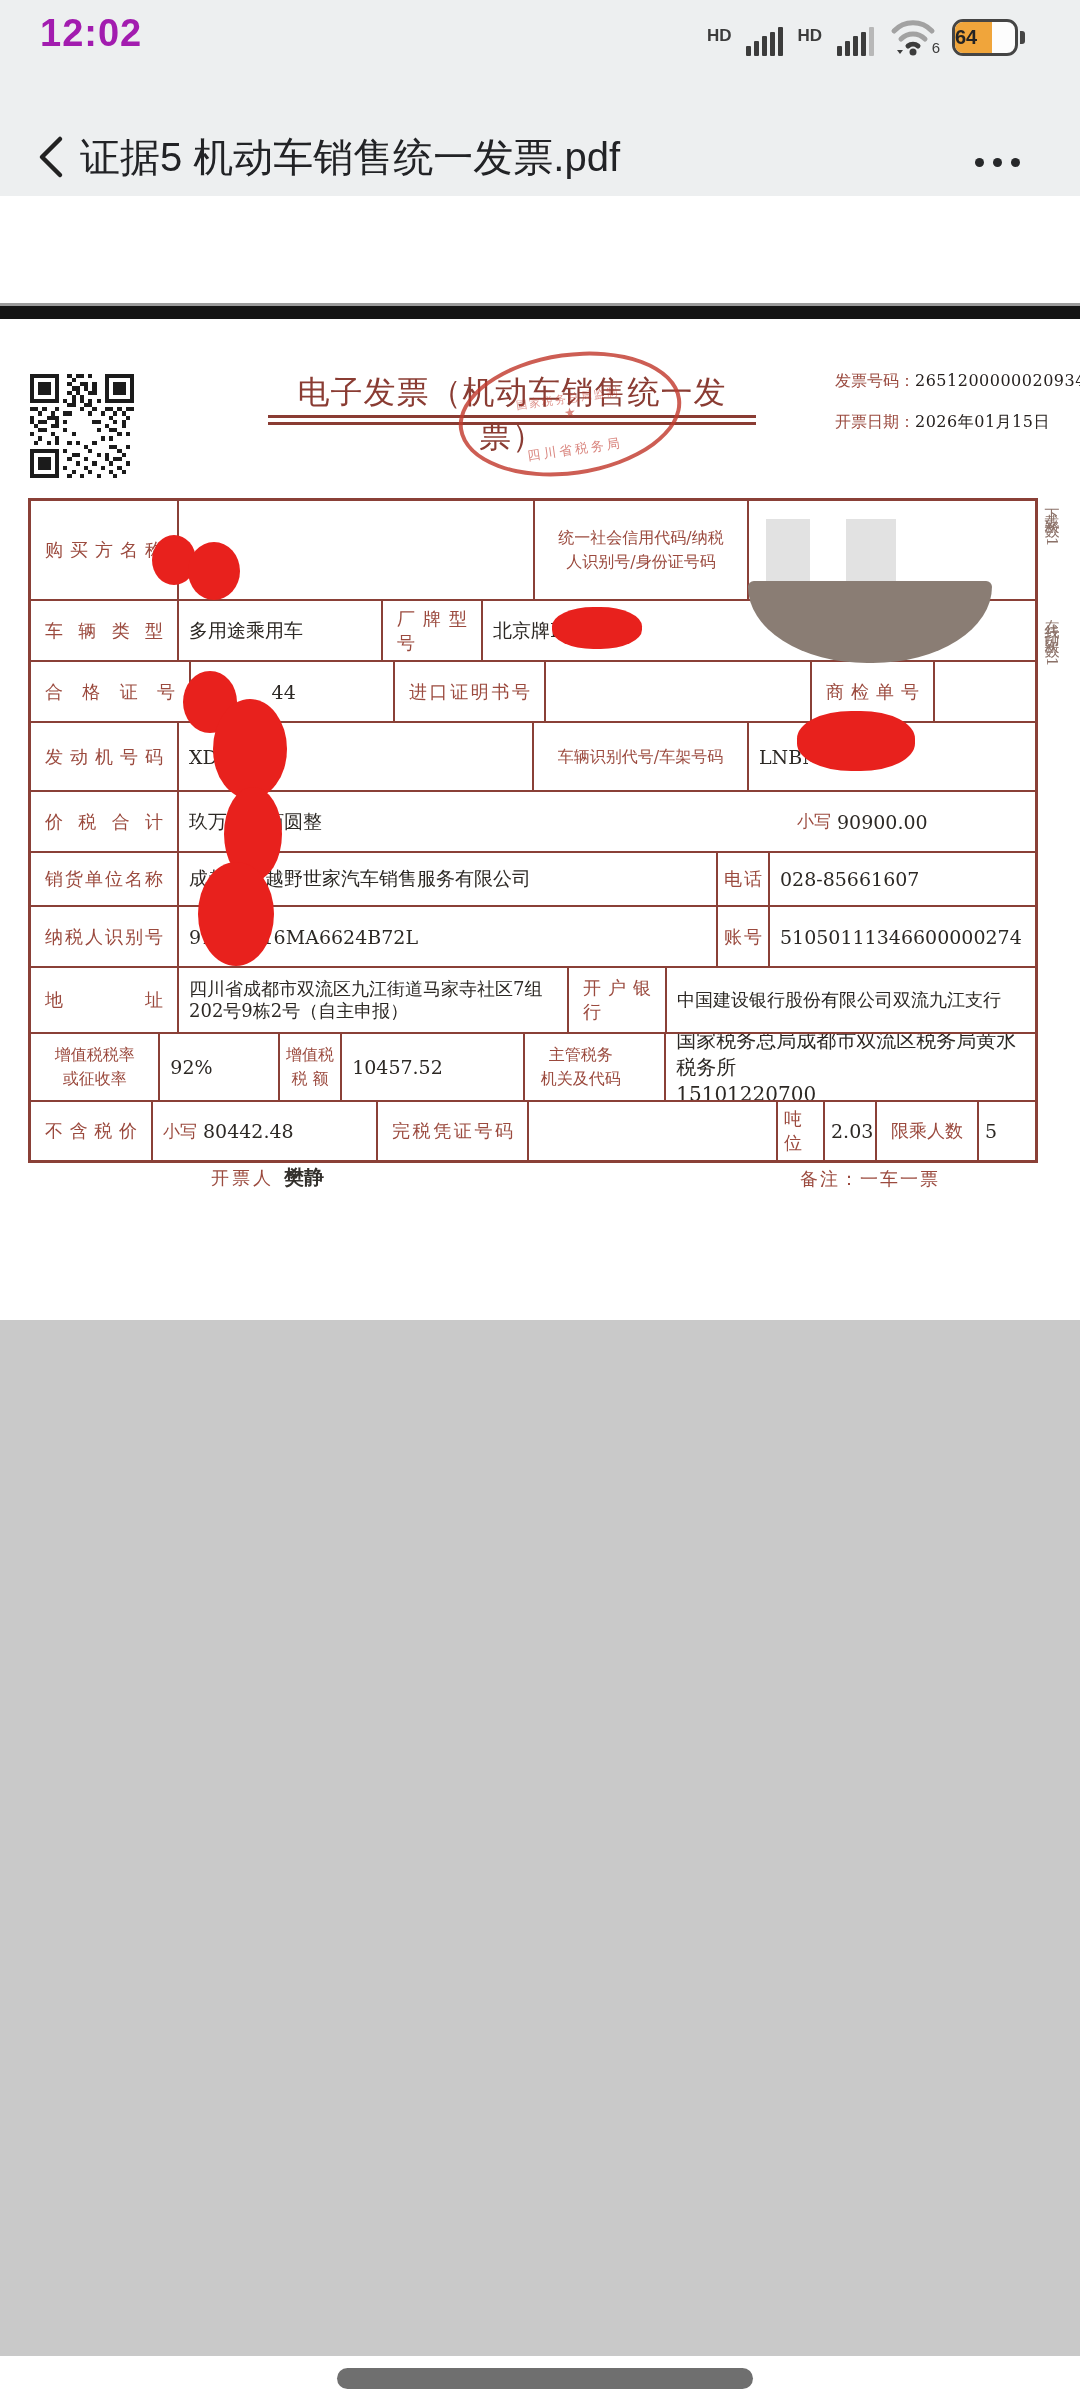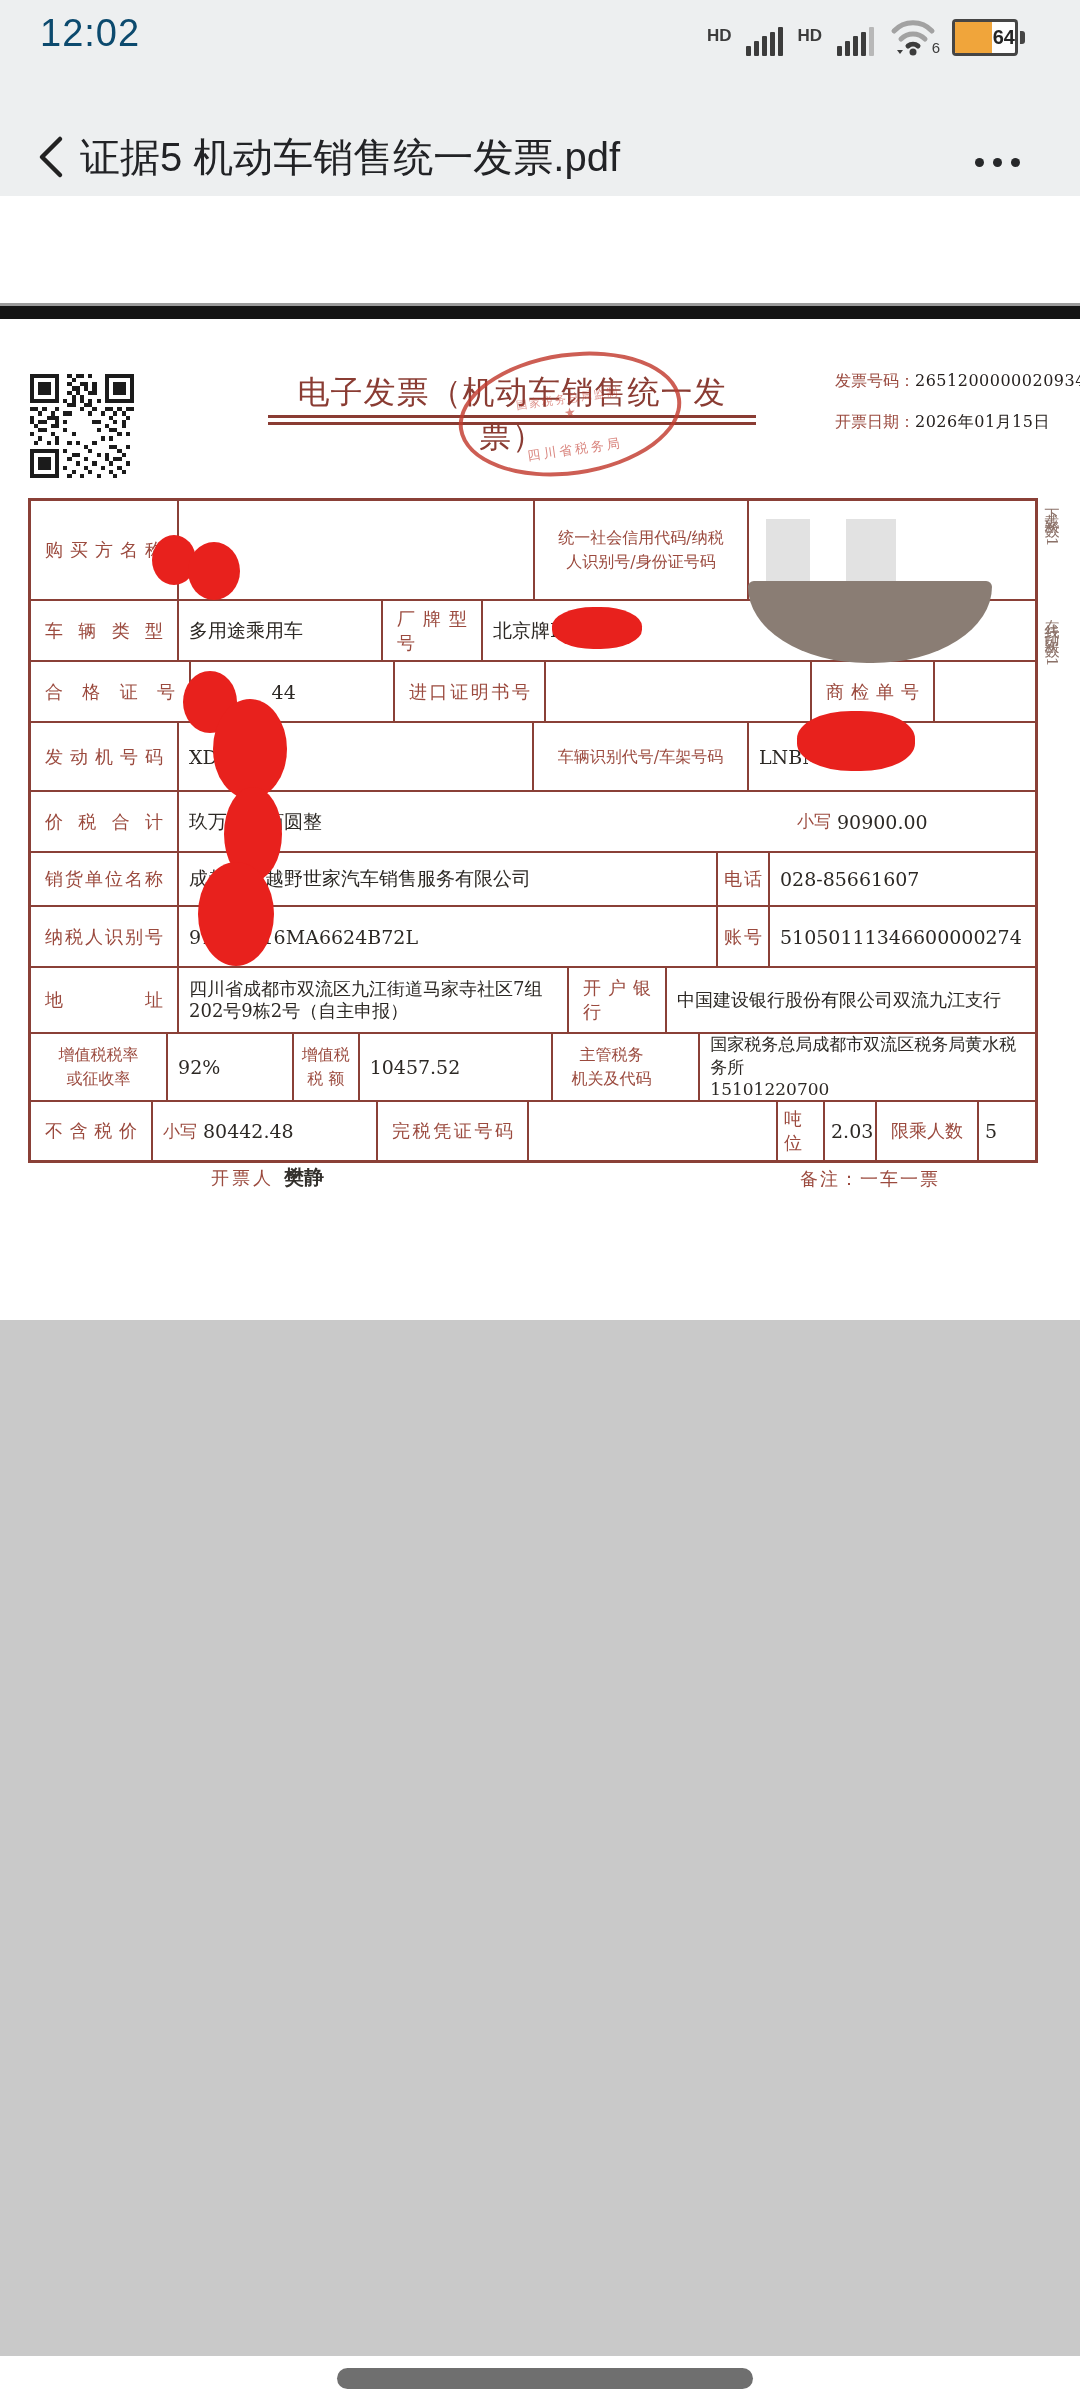--- a/index.html
+++ b/index.html
@@ -1,34 +1,34 @@
 <!DOCTYPE html>
 <html><head>
 <meta charset="utf-8">
 <style>
   html,body{margin:0;padding:0;background:#ffffff;}
   .phone{position:relative;width:1080px;height:2400px;background:#ffffff;overflow:hidden;
          font-family:"Liberation Sans","DejaVu Sans",sans-serif;}
 
   
   .top-chrome{position:absolute;left:0;top:0;width:1080px;height:196px;background:#edeff0;}
-  .time{position:absolute;left:40px;top:12px;font-size:38px;font-weight:400;color:#0c4a6e;letter-spacing:1px;}
+  .time{position:absolute;left:40px;top:12px;font-size:38px;font-weight:700;color:#a21caf;letter-spacing:1px;}
   .sb-icons{position:absolute;top:14px;right:55px;display:flex;align-items:flex-end;gap:14px;height:42px;}
   .sig{display:flex;align-items:flex-end;gap:14px;}
   .hd{align-self:flex-start;font-size:17px;font-weight:bold;color:#3c3c3c;line-height:1;margin-right:1px;}
   .bars{display:flex;align-items:flex-end;gap:3px;}
   .bars i{display:block;width:5px;background:#3c3c3c;border-radius:1px;}
   .bars i:nth-child(1){height:10px}.bars i:nth-child(2){height:15px}
   .bars i:nth-child(3){height:20px}.bars i:nth-child(4){height:24px}
   .bars i:nth-child(5){height:29px}
   .bars.weak i:nth-child(5){background:#b8b8b8;}
   .wifi{position:relative;width:50px;height:40px;}
   .wifi .six{position:absolute;right:-2px;bottom:0;font-size:15px;color:#3c3c3c;}
-  .bat{position:relative;width:60px;height:31px;border:3px solid #454545;border-radius:4px;
-       display:flex;align-items:center;justify-content:flex-end;overflow:hidden;background:#fdfdfd;}
+  .bat{position:relative;width:60px;height:31px;border:3px solid #454545;border-radius:11px;
+       display:flex;align-items:center;justify-content:flex-start;overflow:hidden;background:#fdfdfd;}
   .bat .fill{position:absolute;left:0;top:0;bottom:0;width:62%;background:#f0a53b;}
   .bat .pct{position:relative;font-size:20px;font-weight:600;color:#242424;z-index:1;}
   .bat-nub{width:5px;height:13px;background:#454545;border-radius:0 3px 3px 0;margin-left:2px;align-self:center;}
   .bat-wrap{display:flex;align-items:center;}
 
   .nav-back{position:absolute;left:30px;top:134px;width:42px;height:46px;cursor:pointer;}
   .nav-title{position:absolute;left:80px;top:134px;font-size:40px;line-height:46px;color:#222326;font-weight:500;
              white-space:nowrap;}
   .nav-more{position:absolute;right:56px;top:154px;display:flex;gap:9px;cursor:pointer;padding:4px;}
   .nav-more b{display:block;width:9px;height:9px;border-radius:50%;background:#27282a;}
@@ -64,21 +64,21 @@
              font-family:"DejaVu Serif","Liberation Serif",serif;}
   .row{display:flex;box-sizing:border-box;border-top:2px solid #8a4037;}
   .row:first-child{border-top:none;}
   .cell{box-sizing:border-box;border-left:2px solid #8a4037;display:flex;align-items:center;overflow:hidden;}
   .cell:first-child{border-left:none;}
   .lb{color:#9b4a3e;font-size:18px;padding:0 14px;}
   .lb>span{width:100%;text-align:justify;text-align-last:justify;}
   .lb2{color:#9b4a3e;font-size:16px;justify-content:center;text-align:center;white-space:pre-line;line-height:1.5;}
   .vl{color:#2c2824;font-size:19px;padding:0 10px;}
   .tight{padding:0 6px;}
-  .pre{white-space:pre-line;line-height:1.35;font-size:17px;margin-left:28px;}
+  .pre{white-space:pre-line;line-height:1.35;font-size:20px;margin-left:28px;}
   .wrap2{line-height:1.25;font-size:18px;}
   .small-lab{color:#9b4a3e;font-size:17px;margin-right:6px;}
   .amt{width:188px;text-align:left;}
   .grow{flex:1 1 auto;}
   .sp58{display:inline-block;width:58px;}
   .r1{height:98px}.r2{height:61px}.r3{height:61px}.r4{height:69px}.r5{height:61px}
   .r6{height:54px}.r7{height:61px}.r8{height:66px}.r9{height:68px}.r10{height:60px}
 
   
   .blob{position:absolute;background:#e8211d;border-radius:50%;z-index:4;}

